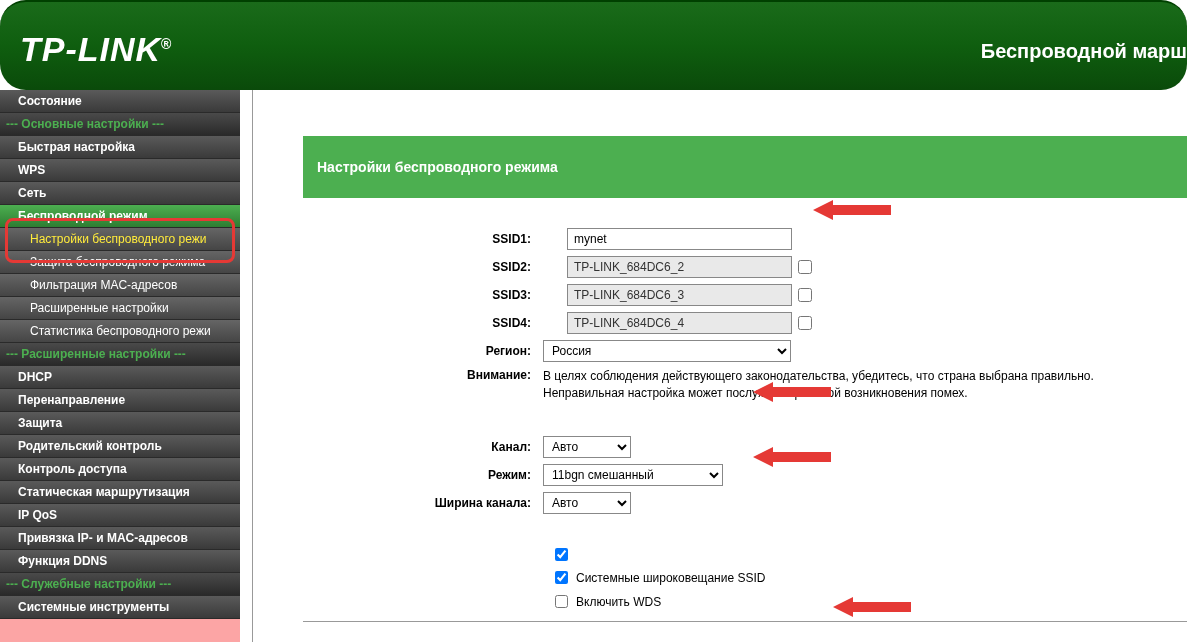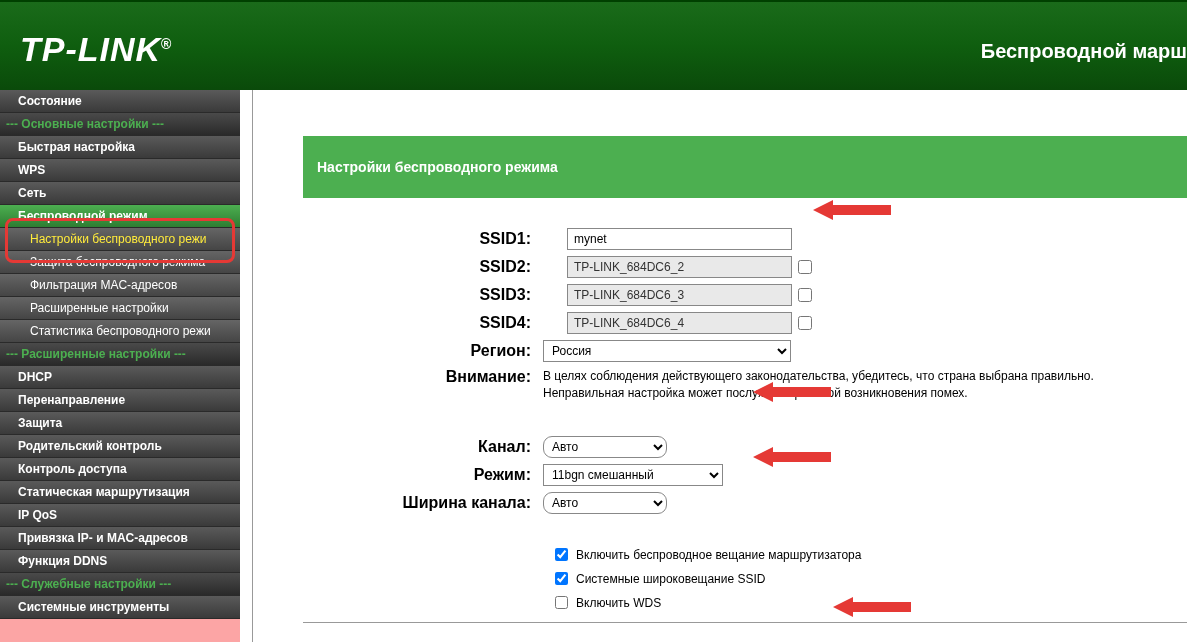--- a/index.html
+++ b/index.html
@@ -1,18 +1,18 @@
 <!DOCTYPE html>
 <html><head>
 <meta charset="utf-8">
 <style>
 * { margin: 0; padding: 0; box-sizing: border-box; }
 body { font-family: Arial, sans-serif; font-size: 12px; background: #fff; width: 1187px; height: 642px; overflow: hidden; }
 
-.header { background: linear-gradient(to bottom, #1a6b1a 0%, #0f5e0f 50%, #0a4a0a 100%); height: 90px; border-top: 2px solid #004000; position: relative; color: #fff; }
+.header { background: linear-gradient(to bottom, #1a6b1a 0%, #0f5e0f 50%, #0a4a0a 100%); height: 90px; border-top: 2px solid #004000; position: relative; color: #fff; border-radius: 26px; }
 .logo { position: absolute; left: 20px; top: 28px; font-size: 34px; font-weight: bold; font-style: italic; letter-spacing: 1px; }
 .logo sup { font-size: 14px; font-style: normal; }
 .header-title { position: absolute; right: 0; top: 38px; font-size: 20px; font-weight: bold; }
 
 .container { display: flex; height: 552px; }
 
 .sidebar { width: 240px; background: #fca5a5; }
 .menu-item { background: linear-gradient(to bottom, #5a5a5a, #3a3a3a); color: #fff; padding: 4px 10px 4px 18px; font-size: 12px; cursor: pointer; border-bottom: 1px solid #2a2a2a; white-space: nowrap; overflow: hidden; font-weight: bold; }
 .menu-item.section { background: linear-gradient(to bottom, #4a4a4a, #2a2a2a); color: #4caf50; font-weight: bold; padding-left: 6px; }
 .menu-item.sub { padding-left: 30px; background: linear-gradient(to bottom, #656565, #454545); font-weight: normal; }
@@ -20,39 +20,39 @@
 .menu-item.highlighted-parent { background: linear-gradient(to bottom, #4caf50, #2e7d32); }
 
 .highlight-box { border: 3px solid #e53935; border-radius: 8px; position: absolute; left: 5px; top: 308px; width: 230px; height: 45px; z-index: 10; pointer-events: none; }
 
 .content { flex: 1; background: #fff; padding: 0; overflow: hidden; position: relative; border-left: 12px solid #fff; }
 .content-inner { border-left: 1px solid #999; height: 100%; padding: 46px 0 0 50px; position: relative; }
 
 .panel-title { background: #4caf50; color: #fff; padding: 23px 14px; font-weight: bold; font-size: 14px; margin-bottom: 30px; width: 100%; }
 
 .form-row { display: flex; align-items: center; margin-bottom: 6px; }
-.form-label { width: 240px; text-align: right; padding-right: 12px; font-weight: bold; color: #000; font-size: 16px; }
+.form-label { width: 240px; text-align: right; padding-right: 12px; font-weight: bold; color: #000; font-size: 12px; }
 .form-control { display: flex; align-items: center; gap: 6px; }
 .form-control input[type="text"] { width: 225px; height: 22px; padding: 2px 6px; border: 1px solid #888; font-size: 12px; margin-left: 24px; }
 .form-control input[type="text"]:disabled { background: #e9e9e9; color: #333; }
 .form-control select { height: 22px; border: 1px solid #888; padding: 1px 4px; font-size: 12px; background: #fff; }
 .form-control input[type="checkbox"] { width: 14px; height: 14px; }
 .note-text { color: #000; font-size: 12px; max-width: 580px; line-height: 1.4; }
 
 .checkbox-row { display: flex; align-items: center; gap: 8px; margin-bottom: 10px; margin-left: 252px; }
 .checkbox-row label { font-size: 12px; }
 .spacer-md { height: 28px; }
 
 .btn-save { display: block; margin: 24px auto 0; padding: 3px 74px; font-size: 12px; background: linear-gradient(to bottom, #f8f8f8, #dcdcdc); border: 1px solid #888; cursor: pointer; }
 .hr { border: none; border-top: 1px solid #999; margin: 12px 0 0 0; }
 
 .arrow { position: absolute; pointer-events: none; }
 .arrow svg { display: block; }
 
-.select-90 { width: 124px; border-radius: 9px; }
+.select-90 { width: 88px; }
 .select-180 { width: 180px; }
 .select-240 { width: 248px; }
 </style>
 </head>
 <body>
 
 <div class="header">
   <div class="logo"><span>TP-LINK</span><sup>®</sup></div>
   <div class="header-title">Беспроводной марш</div>
 </div>
@@ -146,21 +146,20 @@
         <div class="form-label">Ширина канала:</div>
         <div class="form-control">
             <select class="select-90"><option>Авто</option></select>
           </div>
       </div>
 
       <div class="spacer-md"></div>
 
       <div class="checkbox-row">
           <input type="checkbox" checked="" style="">
-          <label>Включить беспроводное вещание маршрутизатора</label>
         </div>
       <div class="checkbox-row">
           <input type="checkbox" checked="" style="">
           <label>Системные широковещание SSID</label>
         </div>
       <div class="checkbox-row">
           <input type="checkbox" style="">
           <label>Включить WDS</label>
         </div>
 

